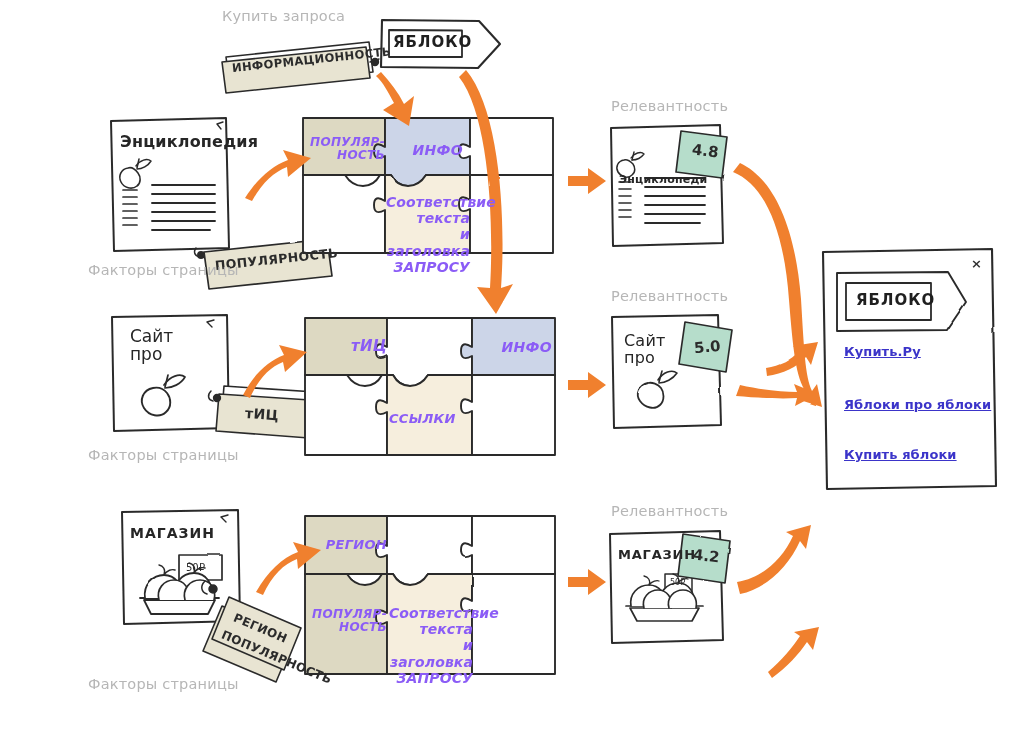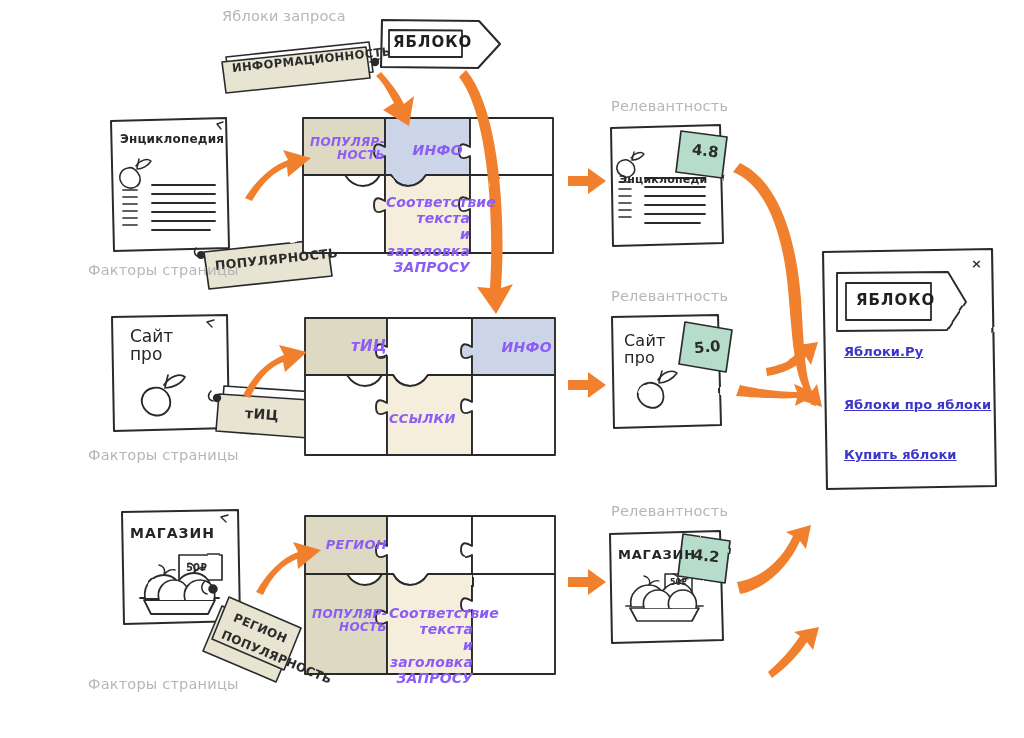--- a/index.html
+++ b/index.html
@@ -8,33 +8,33 @@
   #stage{position:absolute;left:0;top:0;width:1024px;height:738px;}
   #stage > svg{position:absolute;left:0;top:0;}
 
   .lbl{position:absolute;color:#b6b6b6;font-size:14.5px;letter-spacing:.2px;
        font-family:"DejaVu Sans","Liberation Sans",sans-serif;white-space:nowrap;}
 
   .ptxt{position:absolute;text-align:right;font-size:12px;font-weight:700;
         color:#8b5cf6;line-height:1.12;letter-spacing:.3px;white-space:pre-line;font-style:italic;}
   .ptxt.sm{font-size:14px;letter-spacing:.1px;line-height:1.16;}
 
-  .doctitle{position:absolute;font-size:12px;font-weight:700;color:#262626;
+  .doctitle{position:absolute;font-size:16px;font-weight:700;color:#262626;
             letter-spacing:.2px;white-space:pre-line;line-height:1.15;}
   .doctitle.small{font-size:11px;}
 
   .score{position:absolute;font-size:15px;font-weight:700;color:#2b2b2b;}
 
   .serp-link{position:absolute;color:#3b34c9;font-size:13px;font-weight:700;
              text-decoration:underline;letter-spacing:.1px;white-space:nowrap;cursor:pointer;}
   .qtext{position:absolute;font-size:15px;font-weight:700;color:#1f1f1f;letter-spacing:1px;}
   .tagtext{position:absolute;font-size:11.5px;font-weight:700;color:#2b2b2b;
            letter-spacing:.4px;white-space:nowrap;}
   .closex{position:absolute;font-size:13px;color:#333;font-weight:700;cursor:pointer;}
-  .pricetxt{position:absolute;font-size:10px;font-weight:700;color:#2b2b2b;text-align:center;}
+  .pricetxt{position:absolute;font-size:10px;font-weight:400;color:#2b2b2b;text-align:center;}
 </style>
 </head>
 <body>
 
 <div id="stage">
 
   <svg width="1024" height="738" viewBox="0 0 1024 738">
     <defs>
       <filter id="rough">
         <feTurbulence type="fractalNoise" baseFrequency="0.035" numOctaves="2" seed="7" result="n"></feTurbulence>
@@ -201,21 +201,21 @@
       <path d="M740 385 C 762 390 782 392 797 392 L794 384 L818 394 L795 406 L797 398 C 781 399 760 398 736 396 Z"></path>
 
       <path d="M737 582 C 762 578 782 560 793 536 L786 532 L811 525 L806 549 L800 541 C 788 568 765 589 740 594 Z"></path>
 
       <path d="M766 368 C 780 366 791 360 799 351 L793 346 L818 342 L811 365 L806 357 C 797 367 783 374 767 376 Z"></path>
 
       <path d="M768 672 C 782 660 792 648 800 636 L794 632 L819 627 L813 650 L807 642 C 799 654 787 667 772 678 Z"></path>
     </g>
   </svg>
 
-  <div class="lbl" style="left:222px;top:8px;">Яблоки запроса</div>
+  <div class="lbl" style="left:222px;top:8px;">Купить запроса</div>
 
   <div class="qtext" style="left:393px;top:33px;">ЯБЛОКО</div>
   <div class="tagtext" style="left:232px;top:61px;transform:rotate(-6deg);transform-origin:left center;">ИНФОРМАЦИОННОСТЬ</div>
 
   <div class="doctitle" style="left:120px;top:133px;">Энциклопедия</div>
   <div class="tagtext" style="left:215px;top:258px;transform:rotate(-6deg);transform-origin:left center;font-size:12.5px;">ПОПУЛЯРНОСТЬ</div>
   <div class="lbl" style="left:88px;top:262px;">Факторы страницы</div>
 
   <div class="ptxt" style="left:303px;top:136px;width:82px;">ПОПУЛЯР-
 НОСТЬ</div>
@@ -258,17 +258,17 @@
 ЗАПРОСУ</div>
 
   <div class="lbl" style="left:611px;top:503px;">Релевантность</div>
   <div class="doctitle" style="left:618px;top:548px;font-size:13px;letter-spacing:.8px;">МАГАЗИН</div>
   <div class="score" style="left:693px;top:547px;transform:rotate(6deg);">4.2</div>
   <div class="pricetxt" style="left:670px;top:578px;font-size:8px;">50₽</div>
 
   <div class="closex" style="left:971px;top:256px;">×</div>
   <div class="qtext" style="left:856px;top:291px;font-size:15px;">ЯБЛОКО</div>
 
-  <div class="serp-link" style="left:844px;top:344px;">Яблоки.Ру</div>
+  <div class="serp-link" style="left:844px;top:344px;">Купить.Ру</div>
   <div class="serp-link" style="left:844px;top:397px;">Яблоки про яблоки</div>
   <div class="serp-link" style="left:844px;top:447px;">Купить яблоки</div>
 
 </div>
 
 </body></html>

